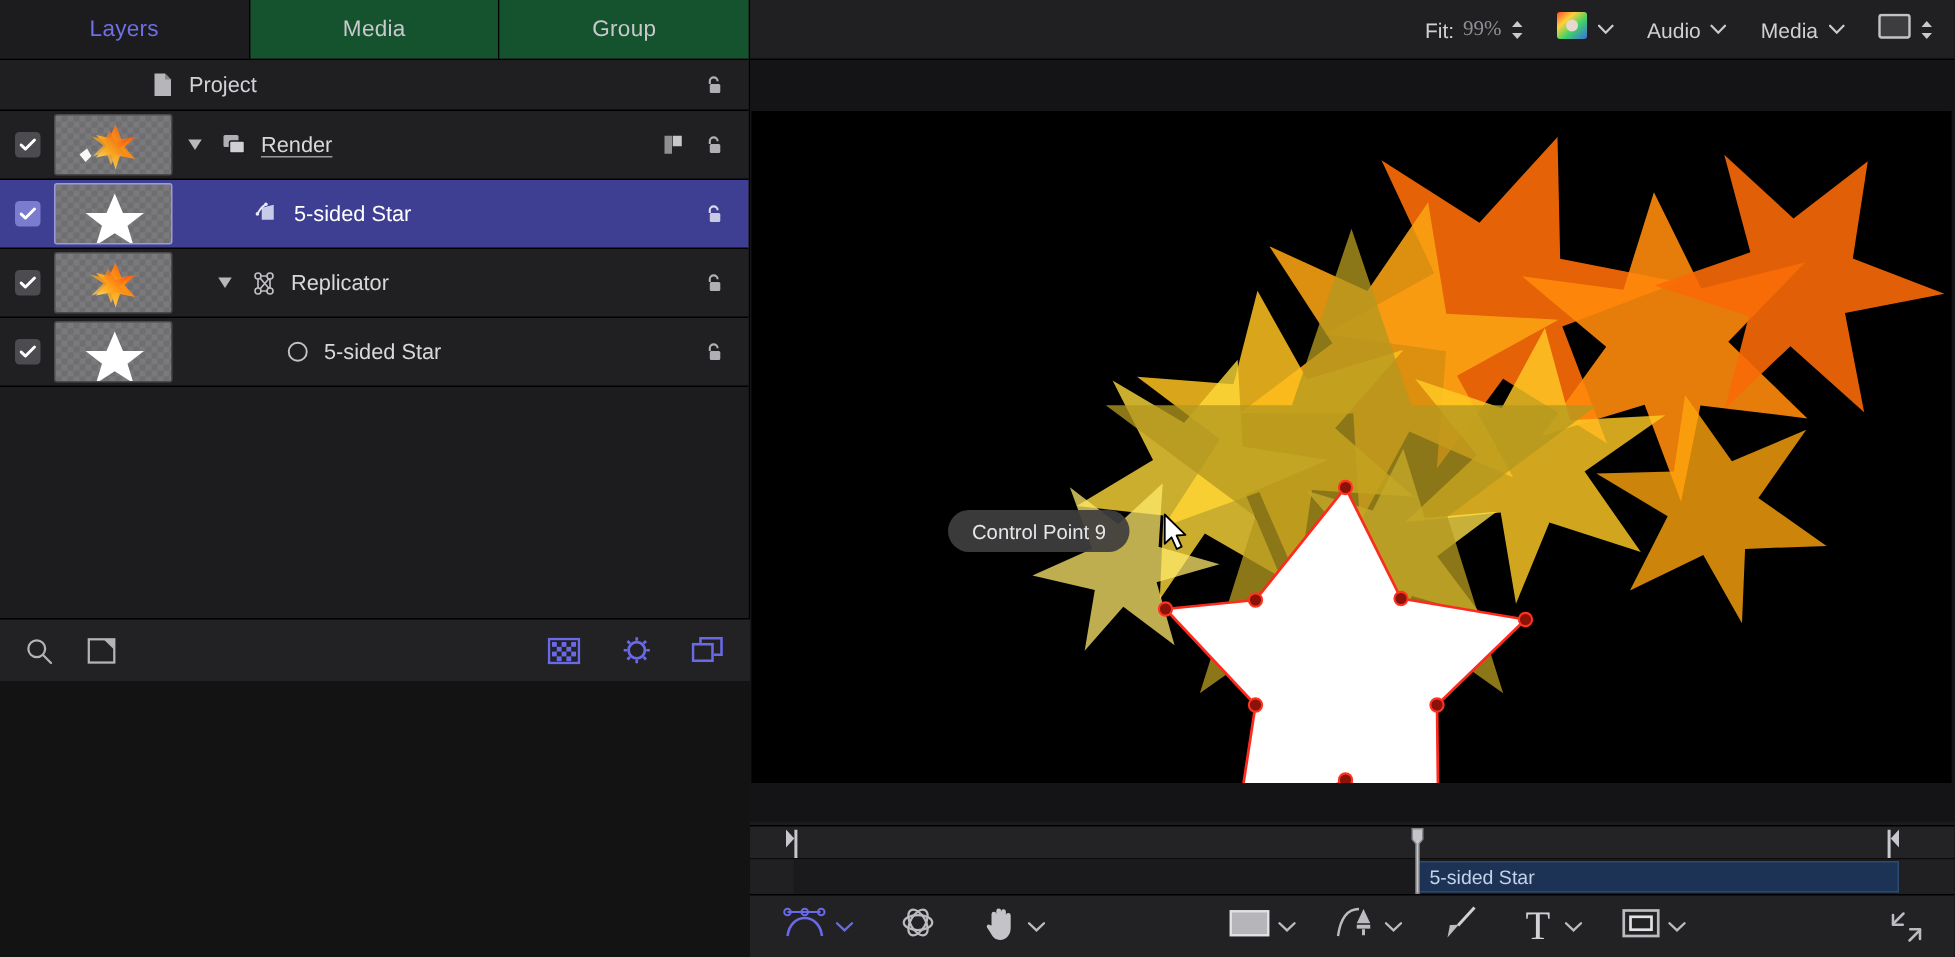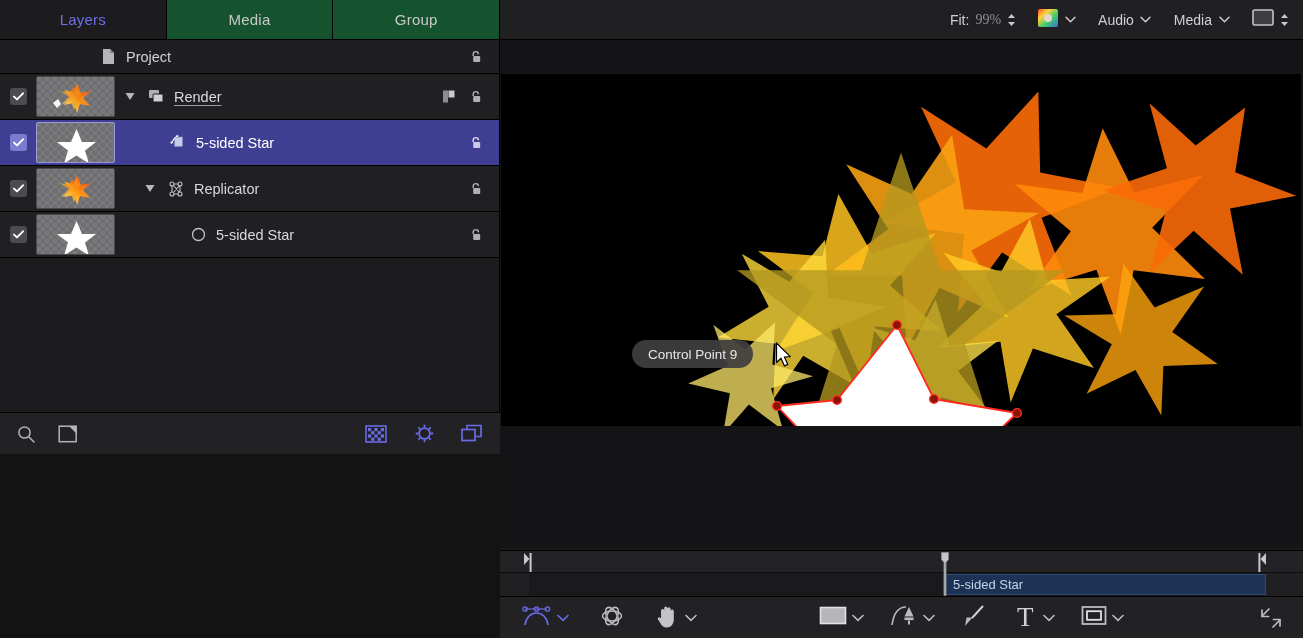--- a/index.html
+++ b/index.html
@@ -80,21 +80,21 @@
     display:flex; align-items:center; justify-content:flex-end; gap:0; padding-right:14px;
   }
   .tt-group { display:flex; align-items:center; gap:6px; margin-left:22px; cursor:default; }
   .tt-label { font-size:14px; color:#d0d0d4;text-align:center; }
   .tt-value { font-size:14px; color:#8e8e93;font-family:Liberation Serif, serif; }
   .stepper { display:flex; flex-direction:column; align-items:center; justify-content:center; gap:1px; }
 
   
   #canvas-area { position:relative; height:508px; background:#141416; }
   #canvas {
-    position:absolute; left:1px; top:34px; width:800px; height:352px;
+    position:absolute; left:1px; top:34px; width:800px; height:448px;
     background:#000; overflow:hidden;
   }
   #tooltip {
     position:absolute; left:131px; top:266px;
     height:28px; padding:0 16px; border-radius:14px;
     background:rgba(62,62,62,.93);
     display:flex; align-items:center;
     font-size:13.5px; color:#e6e6ea; white-space:nowrap;
   }
   #cursor { position:absolute; left:274px; top:268px; }

